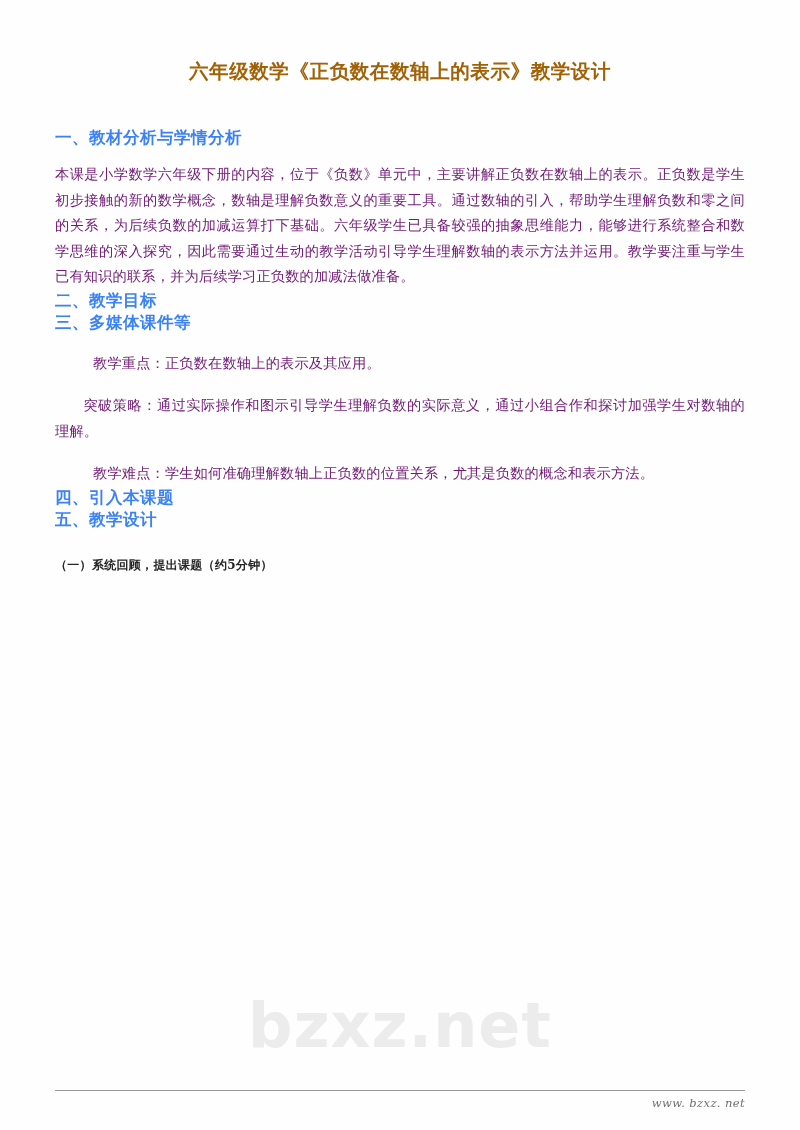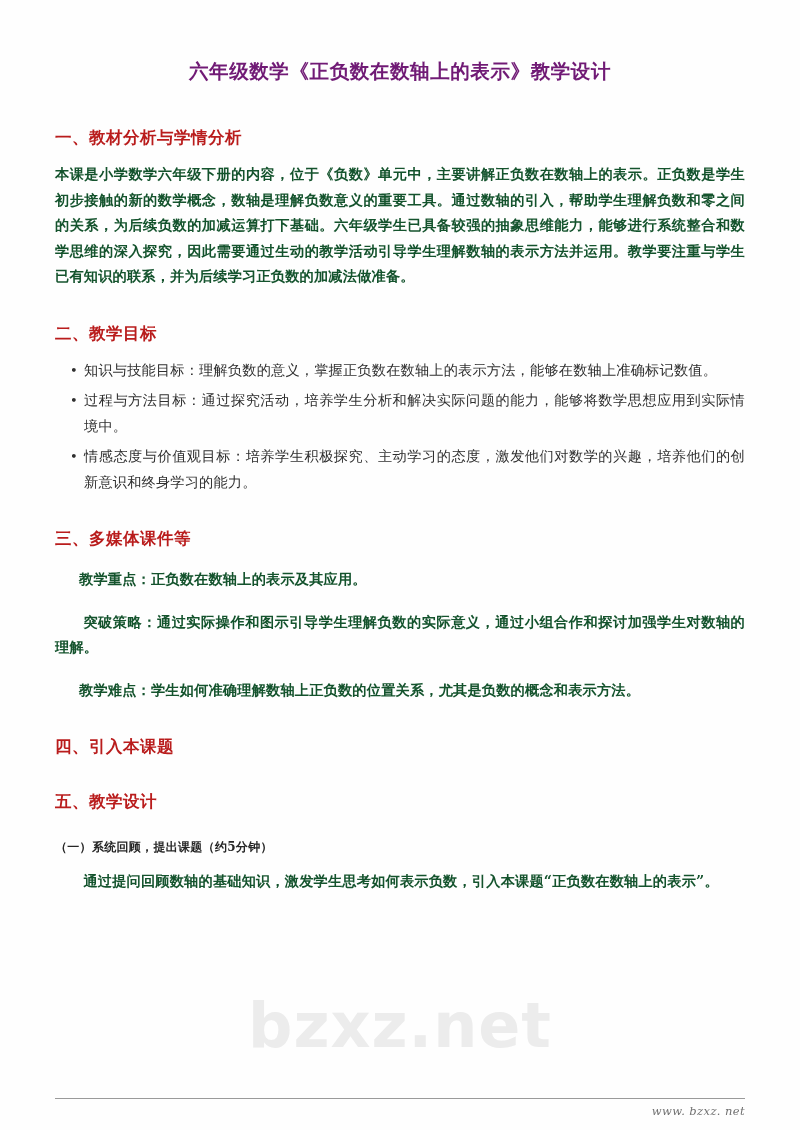--- a/index.html
+++ b/index.html
@@ -50,57 +50,56 @@
   }
 
   
   .doc-title {
     margin: 0;
     padding-top: 58px;
     text-align: center;
     font-size: 19.5px;
     font-weight: bold;
     letter-spacing: 0.6px;
-    color: #701a75;
+    color: #a16207;
     font-family: "DejaVu Serif", "Liberation Serif", serif;
   }
 
   
   .section-h {
     font-size: 16.5px;
     font-weight: bold;
-    color: #b91c1c;
+    color: #3b82f6;
     letter-spacing: 0.5px;
     margin: 0;
   }
   .sec-gap-1 { margin-top: 42px; }
-  .sec-gap   { margin-top: 33px; }
+  .sec-gap   { }
 
   .sub-h {
     font-size: 12px;
     font-weight: bold;
     color: #262626;
     margin: 0;
     letter-spacing: 0.3px;
   }
 
   
   p.body {
     font-size: 14.2px;
     line-height: 25.5px;
     text-align: justify;
     text-justify: inter-ideograph;
     margin: 0;
-    color: #14532d;
+    color: #701a75;
     letter-spacing: 0.2px;
-    font-weight: bold;
   }
   p.body.first  { margin-top: 13px; }
   p.indent      { text-indent: 2em; }
-  p.hang        { margin-left: 24px; margin-top: 17px; }
+  p.hang        { margin-left: 38px; margin-top: 17px; }
   p.hang-free   { margin-top: 17px; }
 
   
   ul.bullets {
     list-style: none;
     margin: 13px 0 0 0;
     padding: 0 0 0 15px;
   }
   ul.bullets li {
     position: relative;
@@ -123,21 +122,21 @@
     color: #2f2f2f;
     line-height: 25.5px;
   }
   ul.tight li { margin-bottom: 7px; }
 
   
   .footer {
     position: absolute;
     left: 55px;
     right: 55px;
-    bottom: 12px;
+    bottom: 20px;
     z-index: 3;
   }
   .footer-rule {
     border: none;
     border-top: 1.3px solid #9a9a9a;
     margin: 0 0 5px 0;
   }
   .footer-text {
     text-align: right;
     font-family: "DejaVu Serif", "Liberation Serif", serif;
@@ -155,36 +154,30 @@
   <div class="watermark">bzxz.net</div>
 
   <div class="content">
 
     <h1 class="doc-title">六年级数学《正负数在数轴上的表示》教学设计</h1>
 
     <h2 class="section-h sec-gap-1">一、教材分析与学情分析</h2>
     <p class="body first">本课是小学数学六年级下册的内容，位于《负数》单元中，主要讲解正负数在数轴上的表示。正负数是学生初步接触的新的数学概念，数轴是理解负数意义的重要工具。通过数轴的引入，帮助学生理解负数和零之间的关系，为后续负数的加减运算打下基础。六年级学生已具备较强的抽象思维能力，能够进行系统整合和数学思维的深入探究，因此需要通过生动的教学活动引导学生理解数轴的表示方法并运用。教学要注重与学生已有知识的联系，并为后续学习正负数的加减法做准备。</p>
 
     <h2 class="section-h sec-gap">二、教学目标</h2>
-    <ul class="bullets">
-      <li>知识与技能目标：理解负数的意义，掌握正负数在数轴上的表示方法，能够在数轴上准确标记数值。</li>
-      <li>过程与方法目标：通过探究活动，培养学生分析和解决实际问题的能力，能够将数学思想应用到实际情境中。</li>
-      <li>情感态度与价值观目标：培养学生积极探究、主动学习的态度，激发他们对数学的兴趣，培养他们的创新意识和终身学习的能力。</li>
-    </ul>
 
     <h2 class="section-h sec-gap">三、多媒体课件等</h2>
     <p class="body hang">教学重点：正负数在数轴上的表示及其应用。</p>
     <p class="body hang-free indent">突破策略：通过实际操作和图示引导学生理解负数的实际意义，通过小组合作和探讨加强学生对数轴的理解。</p>
     <p class="body hang">教学难点：学生如何准确理解数轴上正负数的位置关系，尤其是负数的概念和表示方法。</p>
 
     <h2 class="section-h sec-gap">四、引入本课题</h2>
 
     <h2 class="section-h sec-gap">五、教学设计</h2>
     <h3 class="sub-h" style="margin-top:26px;">（一）系统回顾，提出课题（约5分钟）</h3>
-    <p class="body first indent">通过提问回顾数轴的基础知识，激发学生思考如何表示负数，引入本课题“正负数在数轴上的表示”。</p>
 
   </div>
 
   <div class="footer">
     <hr class="footer-rule">
     <div class="footer-text">www. bzxz. net</div>
   </div>
 
 </div>
 

